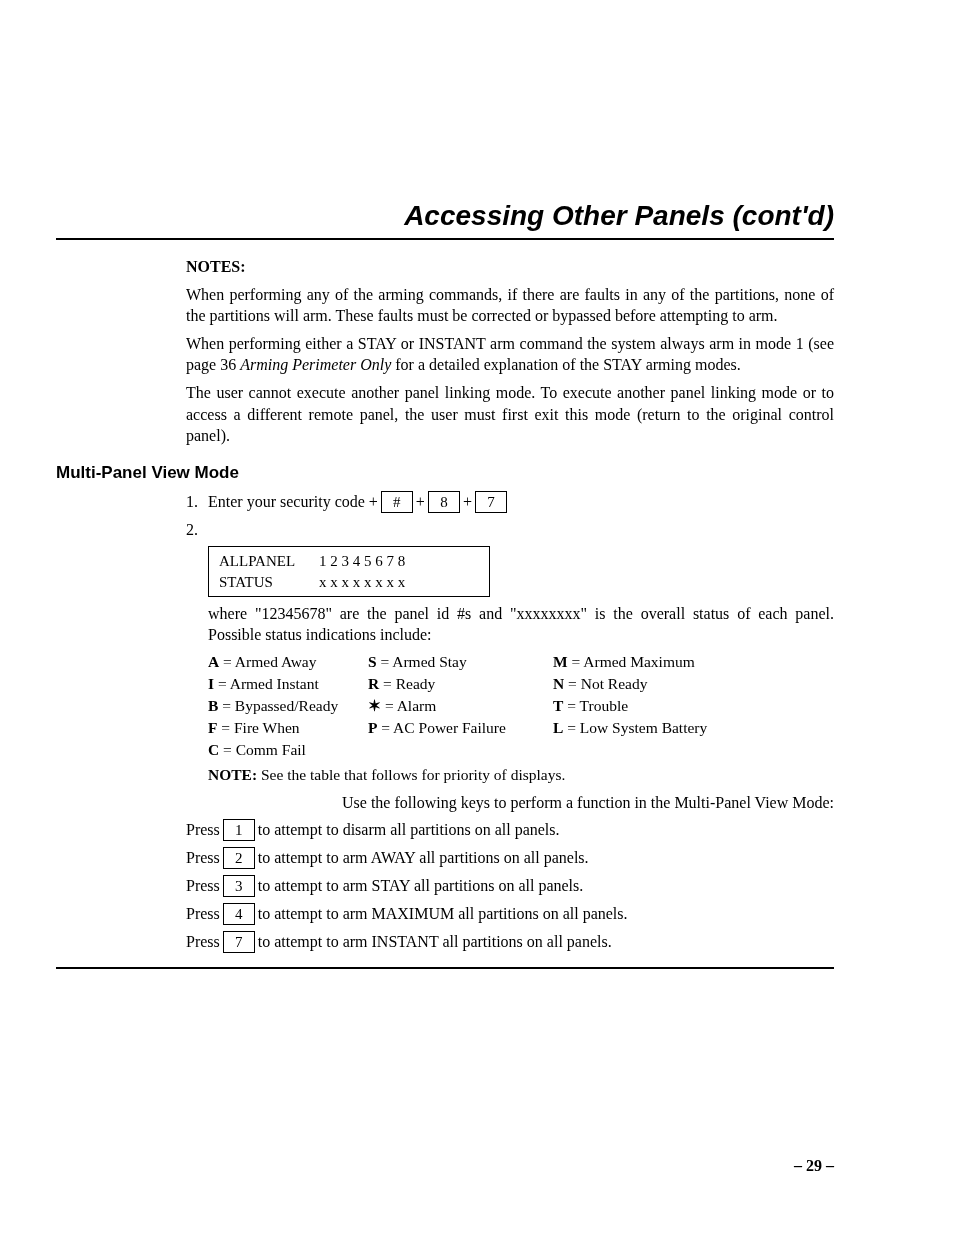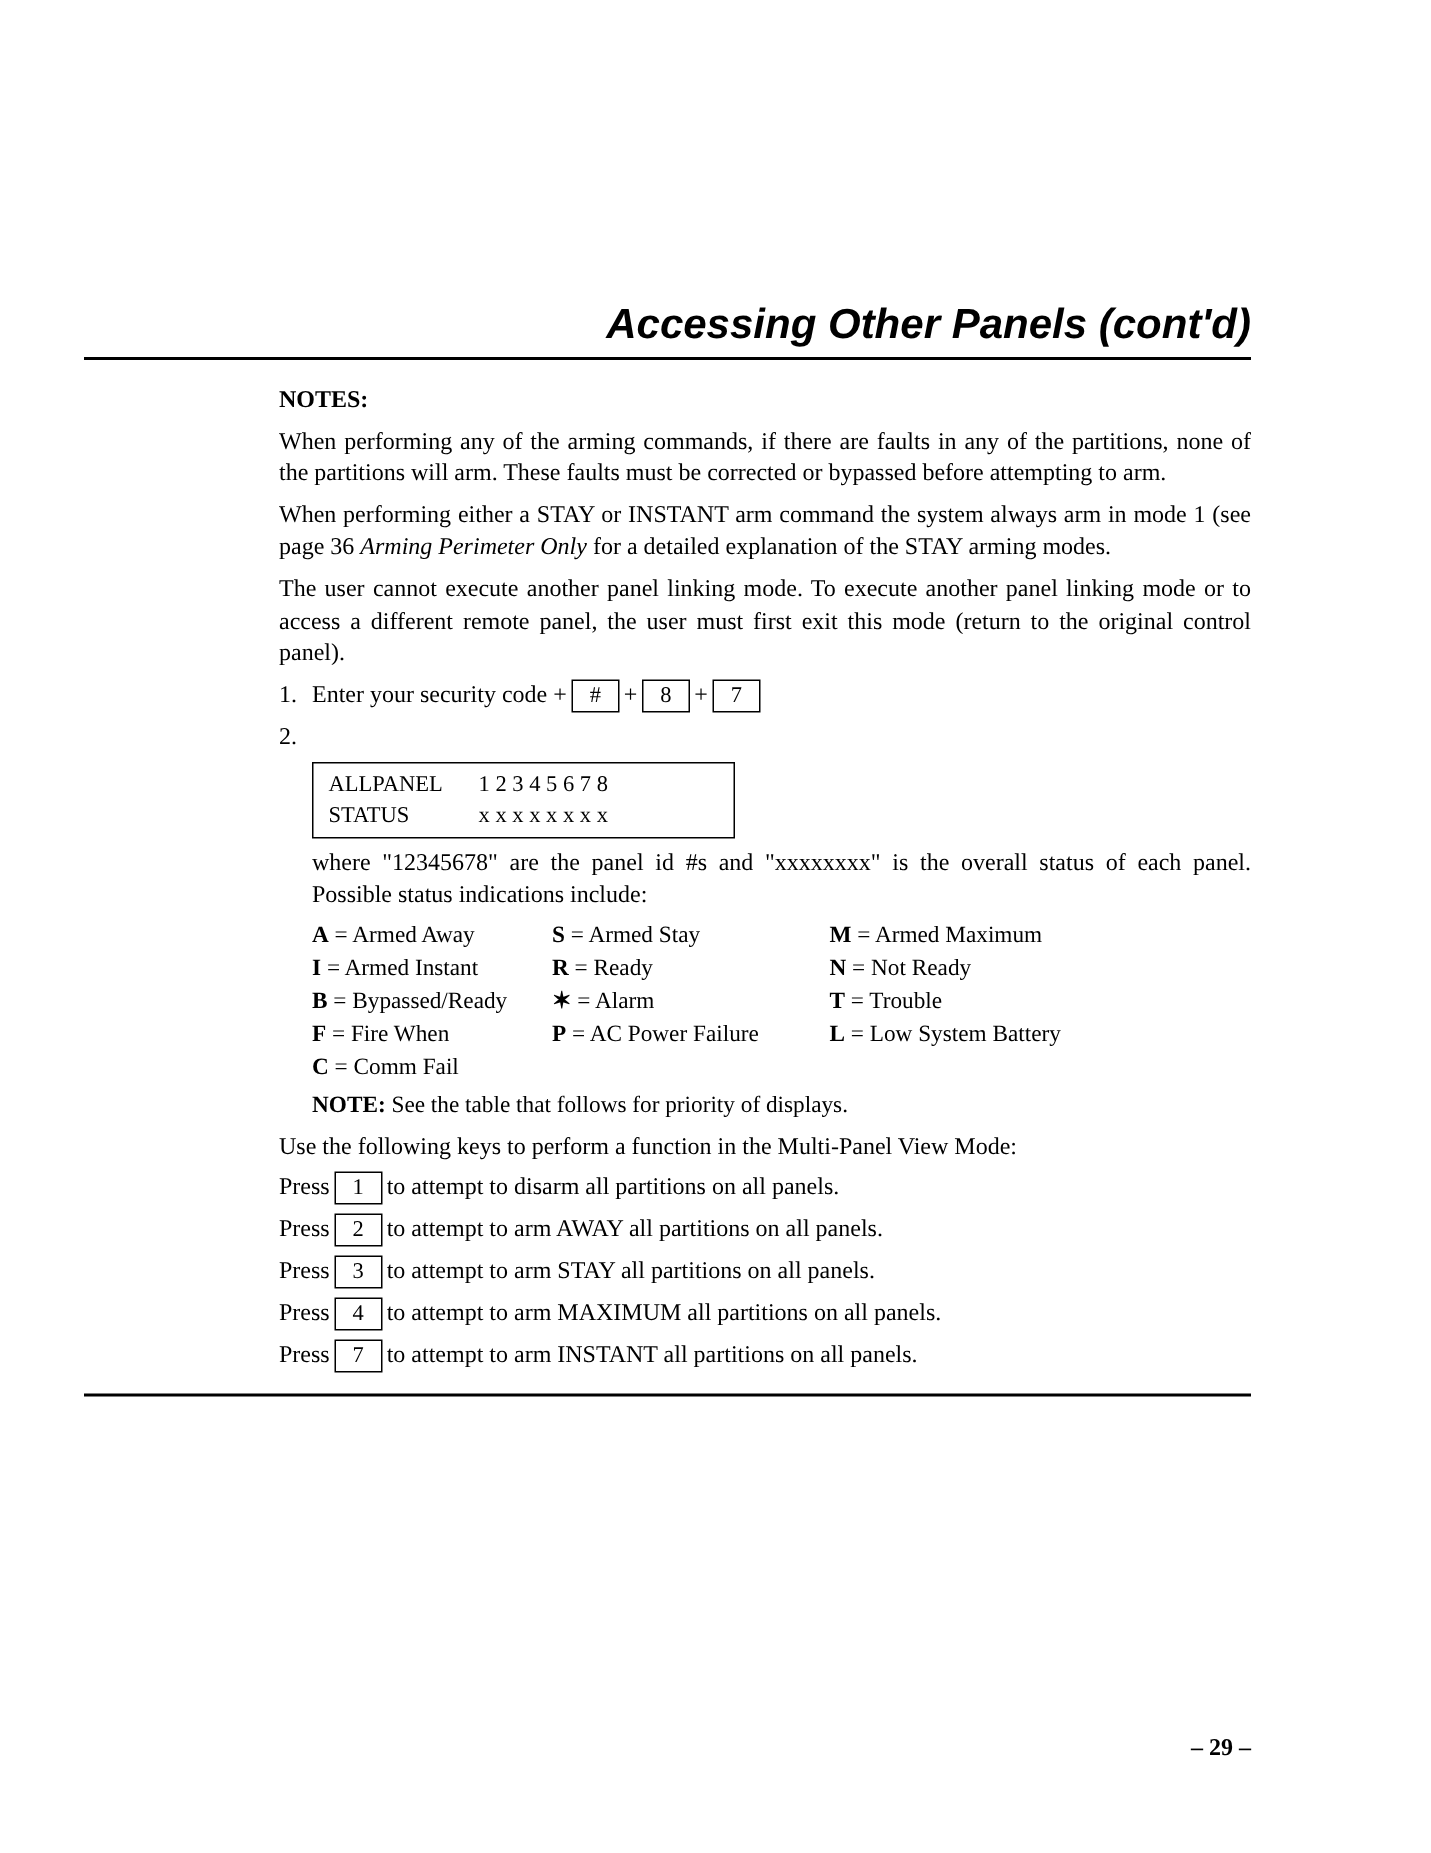--- a/index.html
+++ b/index.html
@@ -129,20 +129,21 @@
 
     <div class="para">When performing any of the arming commands, if there are faults in any of the partitions, none of the partitions will arm. These faults must be corrected or bypassed before attempting to arm.</div>
 
     <div class="para">
       <span>When performing either a STAY or INSTANT arm command the system always arm in mode 1 (see page 36 </span><em>Arming Perimeter Only</em><span> for a detailed explanation of the STAY arming modes.</span>
     </div>
 
     <div class="para">The user cannot execute another panel linking mode. To execute another panel linking mode or to access a different remote panel, the user must first exit this mode (return to the original control panel).</div>
   </div>
 
+  <div class="section-heading">Multi-Panel View Mode</div>
 
   <div class="body">
 
     <div class="step">
       <span class="step-num">1.</span>
       <span>Enter your security code + </span>
       <span class="keycap">#</span>
       <span> + </span>
       <span class="keycap">8</span>
       <span> + </span>
@@ -189,21 +190,21 @@
       </div>
       <div class="status-row">
         <span class="status-col1"><b>C</b><span> = Comm Fail</span></span>
       </div>
     </div>
 
     <div class="note-line">
       <b>NOTE:</b><span> See the table that follows for priority of displays.</span>
     </div>
 
-    <div class="para" style="text-align:left; margin-top:6px;">Use the following keys to perform a function in the Multi-Panel View Mode:</div>
+    <div class="para" style="text-align:right; margin-top:6px;">Use the following keys to perform a function in the Multi-Panel View Mode:</div>
 
     <div class="press-line">
       <span>Press </span>
       <span class="keycap">1</span>
       <span> to attempt to disarm all partitions on all panels.</span>
     </div>
     <div class="press-line">
       <span>Press </span>
       <span class="keycap">2</span>
       <span> to attempt to arm AWAY all partitions on all panels.</span>

